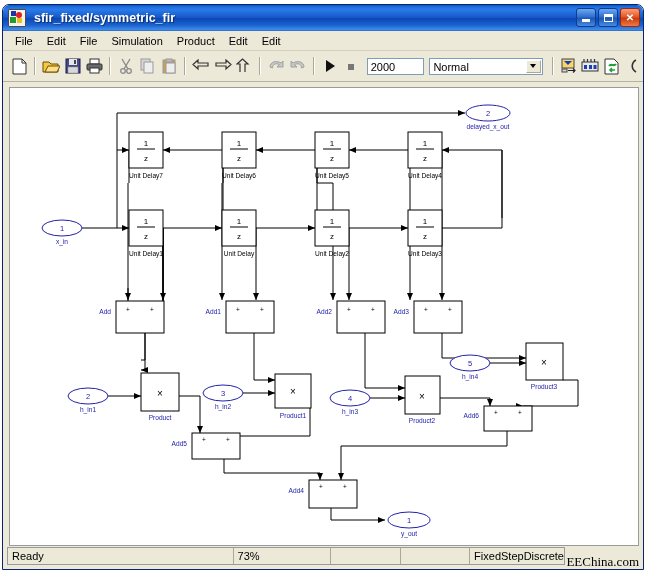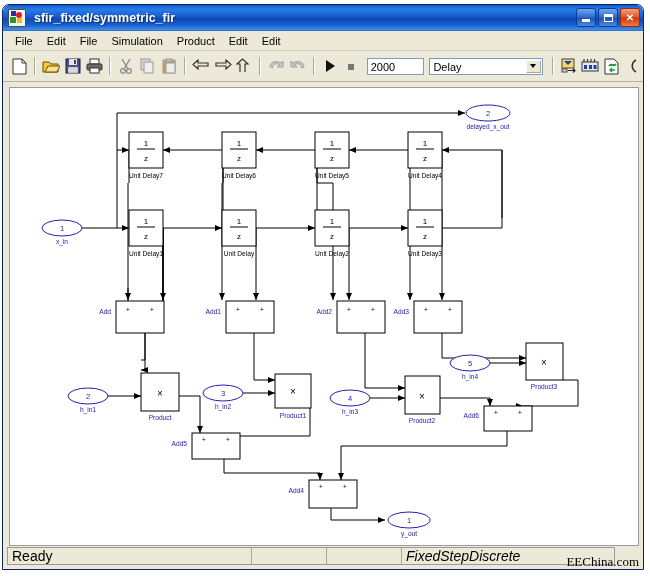--- a/index.html
+++ b/index.html
@@ -88,31 +88,31 @@
   .canvas-wrap{
     position:absolute;left:6px;top:82px;width:630px;height:459px;
     background:#ffffff;border:1px solid #9a9a9a;box-sizing:border-box;
     overflow:hidden;
   }
   .canvas{position:absolute;left:0;top:0;width:628px;height:457px;}
   .canvas svg{position:absolute;left:0;top:0;}
 
   
   .statusbar{
-    position:absolute;left:4px;bottom:4px;width:608px;height:18px;
+    position:absolute;left:4px;bottom:4px;width:558px;height:18px;
     background:#ece9d8;border:1px solid #9a9a9a;box-sizing:border-box;
-    display:flex;align-items:center;font-size:14px;color:#000;
+    display:flex;align-items:center;font-size:11px;color:#000;
   }
   .sb-cell{height:16px;display:flex;align-items:center;padding-left:4px;box-sizing:border-box;
            border-right:1px solid #aca899;}
   .sb1{width:244px;}
   .sb2{width:105px;}
   .sb3{width:75px;}
   .sb4{width:75px;}
-  .sb5{flex:1;border-right:none;font-style:italic;}
+  .sb5{flex:1;border-right:none;}
   .watermark{
     position:absolute;right:4px;bottom:-1px;font-size:13px;color:#000;
     font-family:"Liberation Serif",serif;
   }
 </style>
 </head>
 <body>
 
 <div class="window">
 
@@ -228,21 +228,21 @@
           <path d="M2 1 L11 7 L2 13 Z" fill="#111"></path>
         </svg>
     </div>
     <div class="tb">
       <svg width="12" height="12">
           <rect x="3" y="4" width="6" height="6" fill="#777"></rect>
         </svg>
     </div>
     <div class="tb-time">2000</div>
     <div class="tb-sel">
-      <span>Delay</span>
+      <span>Normal</span>
       <span class="arrow"></span>
     </div>
     <div class="tsep"></div>
     <div class="tb">
       <svg width="18" height="16">
           <rect x="2" y="1" width="12" height="9" fill="#f5d76e" stroke="#444"></rect>
           <path d="M4 3 H12 L8 7 Z" fill="#1a3fb0"></path>
           <rect x="2" y="11" width="5" height="3" fill="#d8d8d8" stroke="#444"></rect>
           <path d="M8 12.5 H15 M13 10.5 L15 12.5 L13 14.5" stroke="#222" fill="none" stroke-width="1.2"></path>
         </svg>
@@ -538,19 +538,20 @@
             <text x="399" y="435" font-size="7.5" text-anchor="middle" fill="#2222aa">1</text>
             <text x="399" y="448" font-size="6.6" text-anchor="middle" fill="#2222aa">y_out</text>
           </g>
         </g>
       </svg>
     </div>
   </div>
 
   <div class="statusbar">
     <div class="sb-cell sb1">Ready</div>
+    <div class="sb-cell sb2">73%</div>
     <div class="sb-cell sb3"></div>
     <div class="sb-cell sb4"></div>
     <div class="sb-cell sb5">FixedStepDiscrete</div>
   </div>
   <div class="watermark">EEChina.com</div>
 
 </div>
 
 </body></html>

